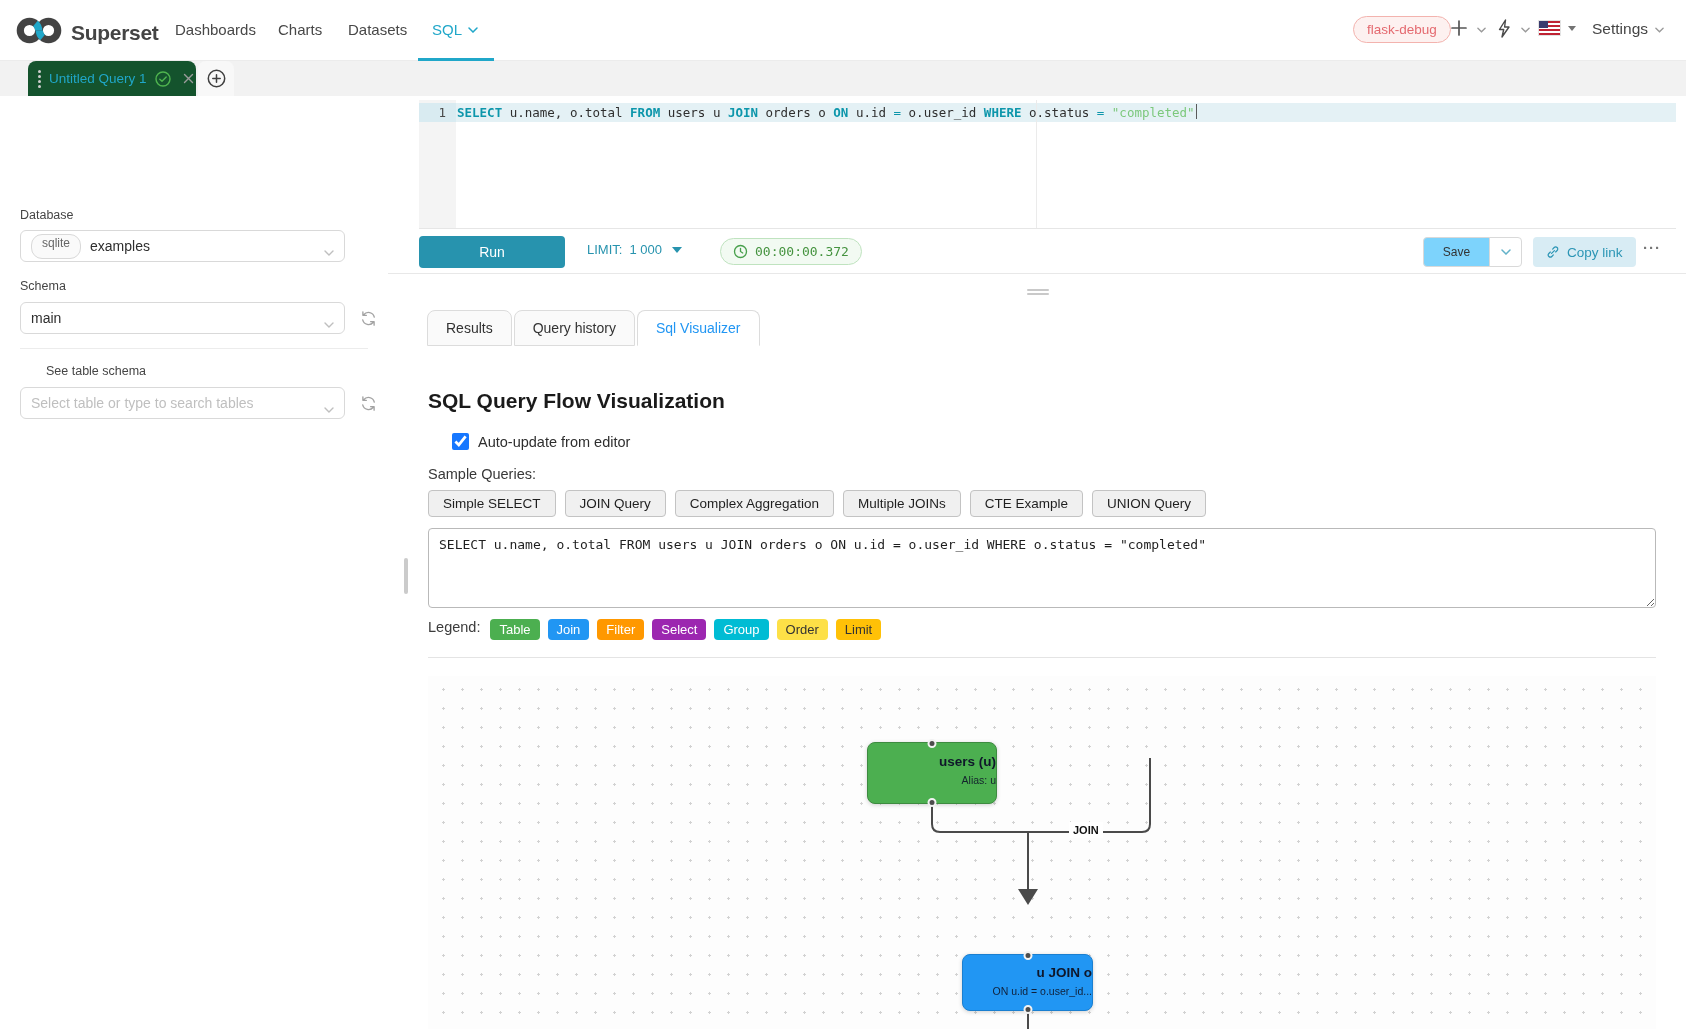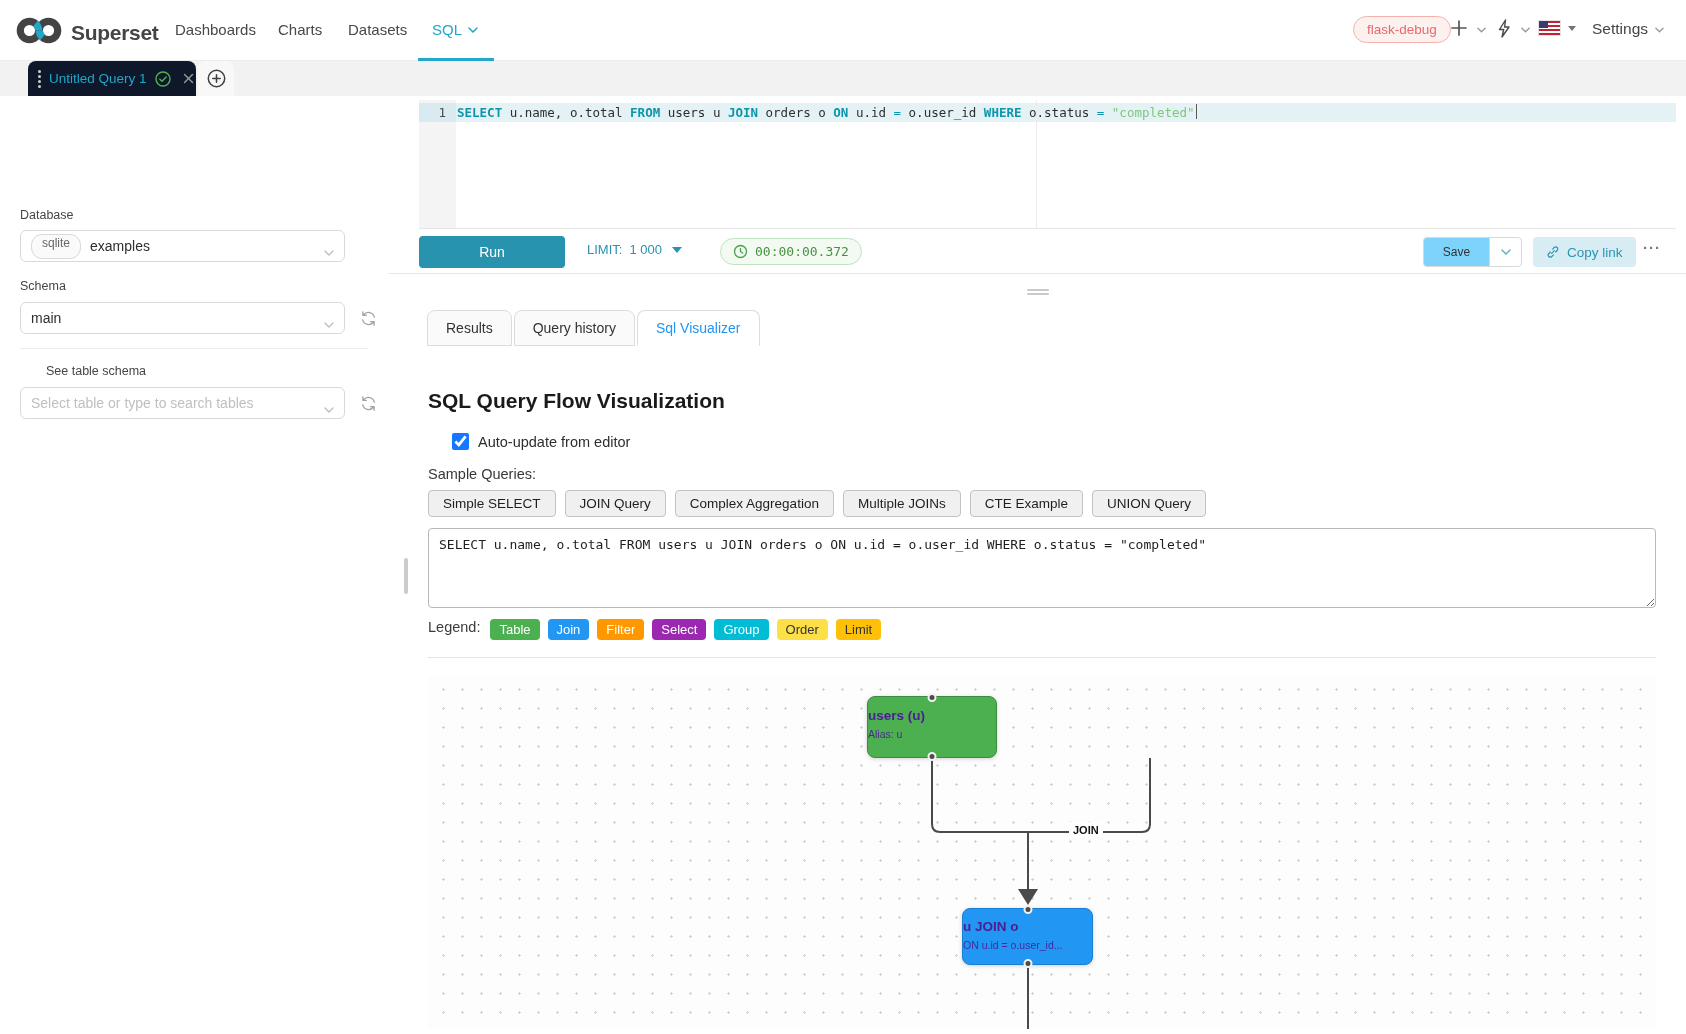--- a/index.html
+++ b/index.html
@@ -26,21 +26,21 @@
   .bolt-btn { left:1496px; top:18px; }
   .flag-btn { left:1539px; top:21px; display:flex; align-items:center; gap:8px; }
   .flag { width:21px; height:14px; background:repeating-linear-gradient(#bf2333 0 2px,#fff 2px 4px); position:relative; outline:1px solid #e3e3e3; }
   .flag::after { content:""; position:absolute; left:0; top:0; width:9px; height:7px; background:#3a3c6e; }
   .caret-solid { width:0; height:0; border-left:4px solid transparent; border-right:4px solid transparent; border-top:5px solid #737373; }
   .settings { position:absolute; left:1592px; top:20px; font-size:15.5px; color:#454545; }
   .mutecaret { color:#9a9a9a; }
 
   
   .tabbar { position:absolute; top:61px; left:0; right:0; height:35px; background:#f2f2f2; z-index:15; }
-  .qtab { position:absolute; left:28px; top:0; width:168px; height:35px; background:#0f172a; border-radius:8px 8px 0 0;
+  .qtab { position:absolute; left:28px; top:0; width:168px; height:35px; background:#14532d; border-radius:8px 8px 0 0;
     display:flex; align-items:center; padding:0 10px; gap:8px; }
   .dragdots { display:flex; flex-direction:column; gap:2px; }
   .dragdots i { width:3px; height:3px; border-radius:50%; background:#cfcfcf; }
   .qtab-title { font-size:13.5px; color:#20a7c9; white-space:nowrap; }
   .newtab { position:absolute; left:198px; top:0; width:36px; height:35px; background:#f8f8f8; border-radius:8px 8px 0 0;
     display:flex; align-items:center; justify-content:center; }
 
   
   .sidebar { position:absolute; left:0; top:96px; width:385px; bottom:0; background:#fff; }
   .fld-label { position:absolute; left:20px; font-size:12.5px; color:#454545; }
@@ -107,21 +107,21 @@
     padding:8px 10px; font-family:"DejaVu Sans Mono","Liberation Mono",monospace; font-size:13px; color:#1f1f1f; resize:both; }
   .legend-row { position:absolute; left:428px; top:619px; display:flex; align-items:flex-start; gap:8px; }
   .legend-label { font-size:14.5px; color:#3c3c3c; margin-right:2px; }
   .chip { padding:3px 9px; border-radius:4px; font-size:13px; }
   .viz-hr { position:absolute; left:428px; top:657px; width:1228px; border-top:1px solid #e4e4e4; }
 
   
   .canvas { position:absolute; left:428px; top:676px; width:1228px; height:353px; overflow:hidden; background:#fdfdfd;
     background-image:radial-gradient(#d2d2d2 1.1px, transparent 1.1px); background-size:19px 19px; background-position:6px 4px; }
   .edges { position:absolute; left:0; top:0; z-index:1; }
-  .flow-node { position:absolute; border-radius:8px; text-align:left; color:#4c1d95; z-index:2; box-shadow:0 1px 4px rgba(0,0,0,.18); }
+  .flow-node { position:absolute; border-radius:8px; text-align:right; color:#0f172a; z-index:2; box-shadow:0 1px 4px rgba(0,0,0,.18);margin-top:46px; }
   .node-users { left:439px; top:20px; width:130px; height:62px; }
   .node-orders { left:657px; top:20px; width:130px; height:62px; }
   .node-join { left:534px; top:232px; width:131px; height:57px; }
   .node-title { font-size:13.5px; font-weight:700; margin-top:11px; }
   .node-join .node-title { margin-top:10px; }
   .node-sub { font-size:10.5px; opacity:.92; margin-top:5px; }
   .handle { position:absolute; width:9px; height:9px; border-radius:50%; background:#4c4c4c; border:2px solid #f2f2f2; left:50%; transform:translateX(-50%); }
   .handle-top { top:-4px; } .handle-bottom { bottom:-4px; }
   .edge-label { position:absolute; left:641px; top:146px; background:#fff; padding:0 4px; font-size:11px; font-weight:700; color:#111; line-height:16px; z-index:2; }
 </style>

